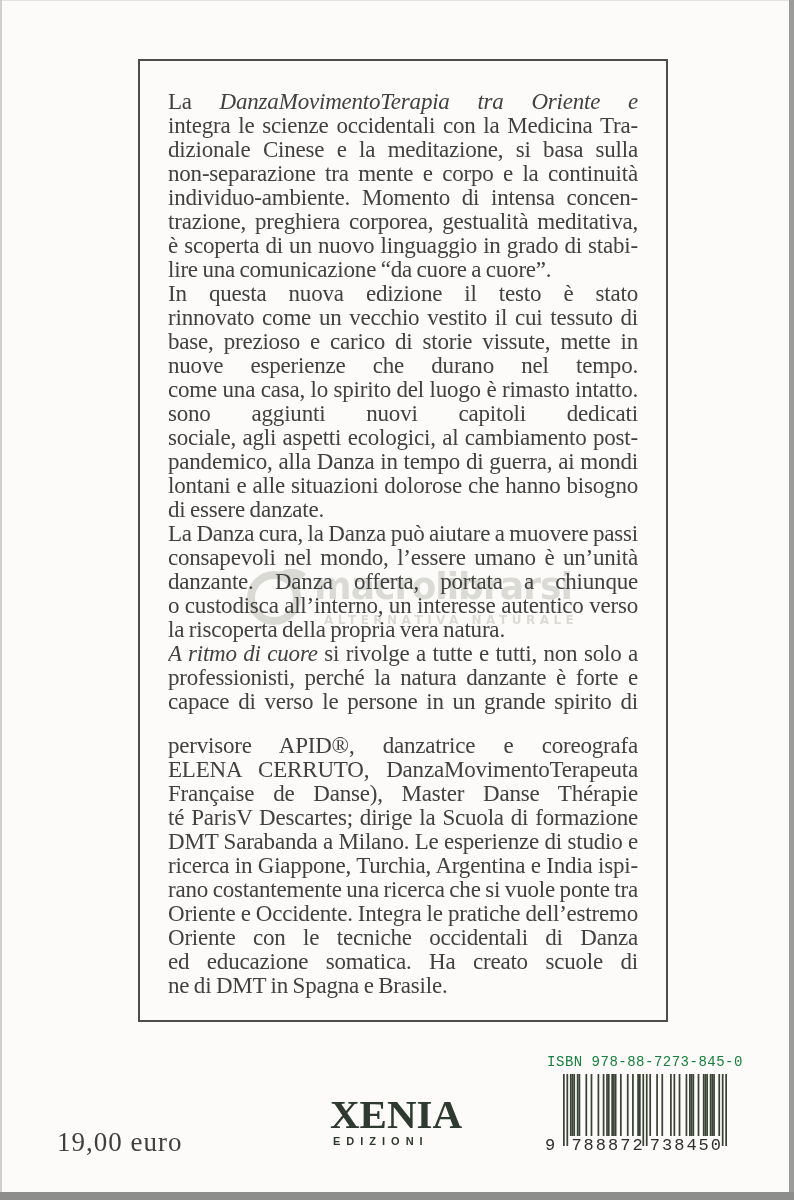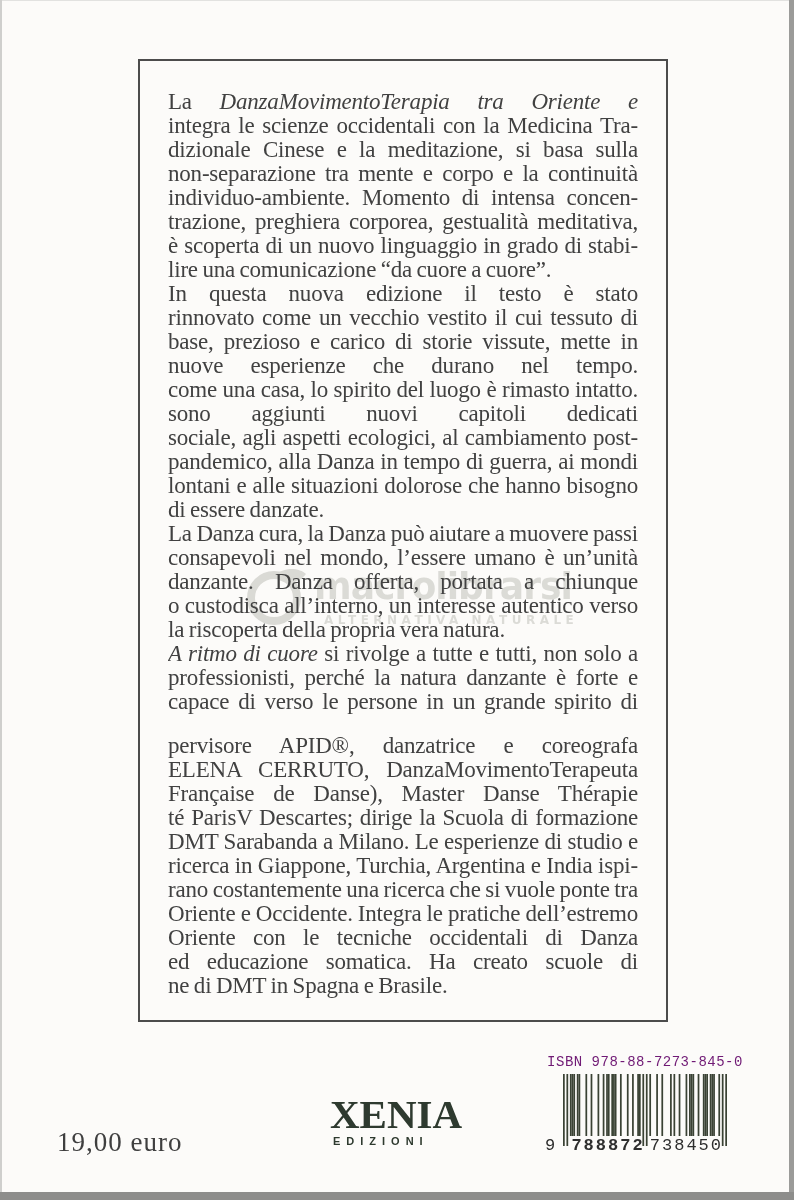--- a/index.html
+++ b/index.html
@@ -39,26 +39,26 @@
          letter-spacing:1px;z-index:4;}
   .publisher{position:absolute;left:330px;top:1094px;width:142px;text-align:left;
              color:var(--logo,#2e3a2f);z-index:4;}
   .pub-name{font-weight:bold;font-size:41px;line-height:40px;font-family:"Liberation Serif",serif;}
   .pub-sub{font-family:"Liberation Sans",sans-serif;font-weight:bold;font-size:11px;
            letter-spacing:6px;text-indent:3px;margin-top:1px;}
 
   .barcode{position:absolute;left:545px;top:1052px;width:200px;height:110px;z-index:4;}
   .isbn-label{position:absolute;left:0;top:2px;width:200px;text-align:center;
               font-family:"Liberation Mono",monospace;font-size:14px;letter-spacing:.5px;
-              color:#701a75;white-space:nowrap;}
+              color:#15803d;white-space:nowrap;}
   .bars{position:absolute;left:18px;top:22px;}
   .bc-digit{position:absolute;top:84px;font-family:"Liberation Mono",monospace;
             font-size:17px;color:#2e2e2e;}
   .bc-9{left:0px;}
-  .bc-g1{left:26px;width:74px;text-align:center;letter-spacing:2px;font-weight:bold;}
+  .bc-g1{left:26px;width:74px;text-align:center;letter-spacing:2px;}
   .bc-g2{left:104px;width:74px;text-align:right;letter-spacing:2px;}
 </style>
 </head>
 <body>
 
 <div class="scan">
 
   <div class="edge-top"></div>
   <div class="edge-left"></div>
   <div class="edge-right"></div>

